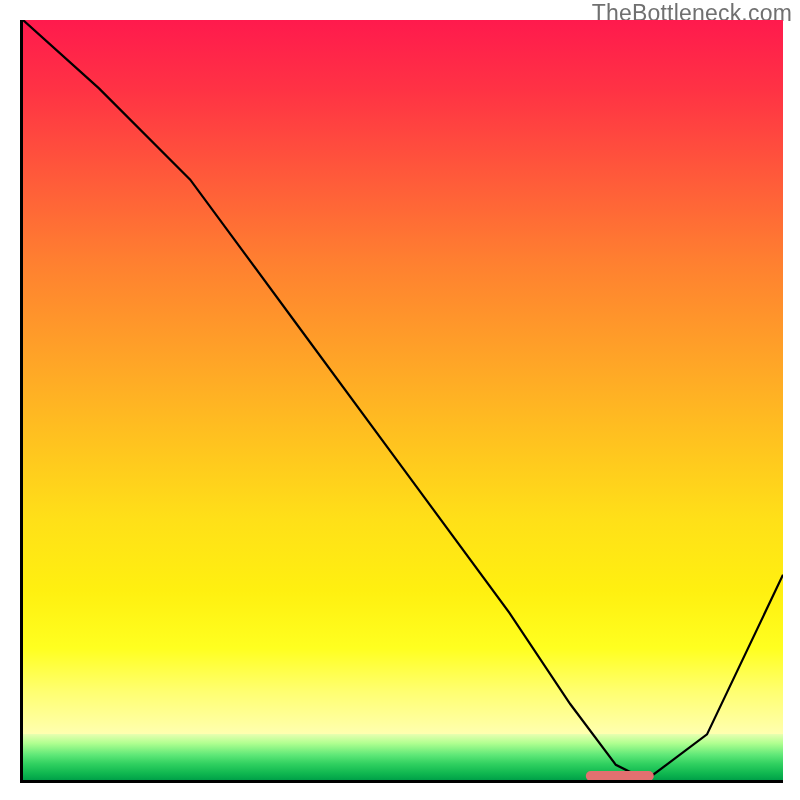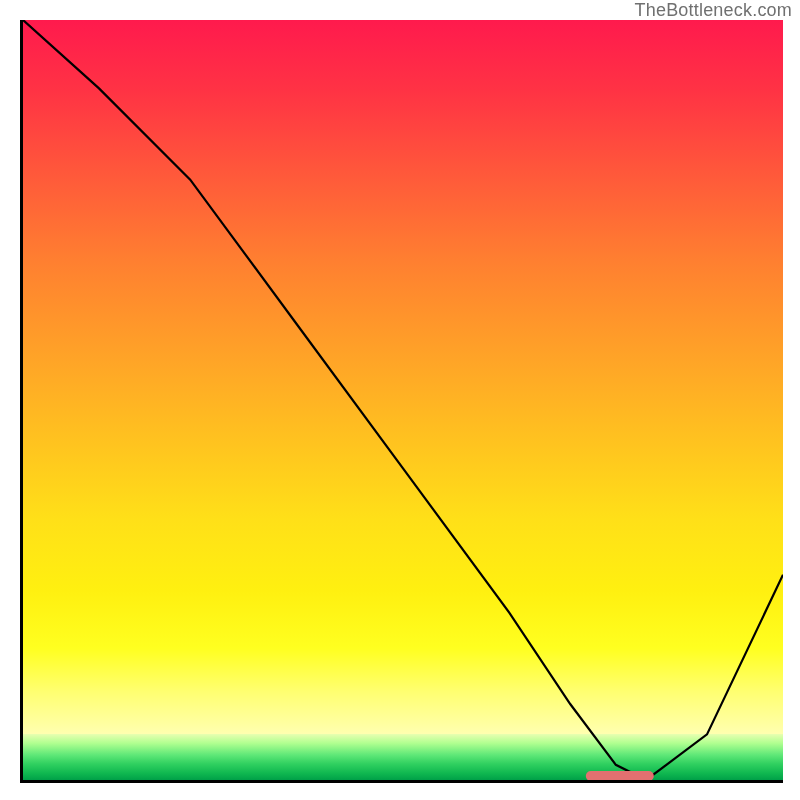--- a/index.html
+++ b/index.html
@@ -75,21 +75,21 @@
     position: absolute;
     height: 10px;
     border-radius: 5px;
     background: #E27070;
     transform: translate(-50%, -50%);
   }
   .watermark {
     position: absolute;
     top: 0;
     right: 8px;
-    font-size: 18px;
+    font-size: 23px;
     color: #707070;
     font-weight: 500;
     letter-spacing: 0.2px;
   }
 </style>
 </head>
 <body>
 
 <div class="chart-container">
   <div class="watermark">TheBottleneck.com</div>

